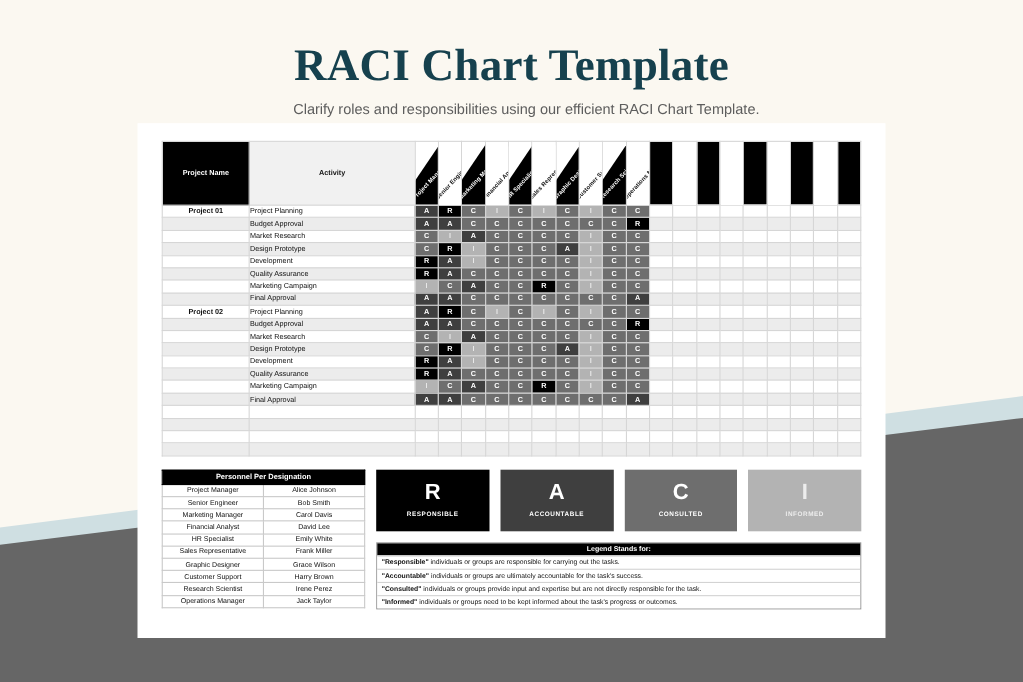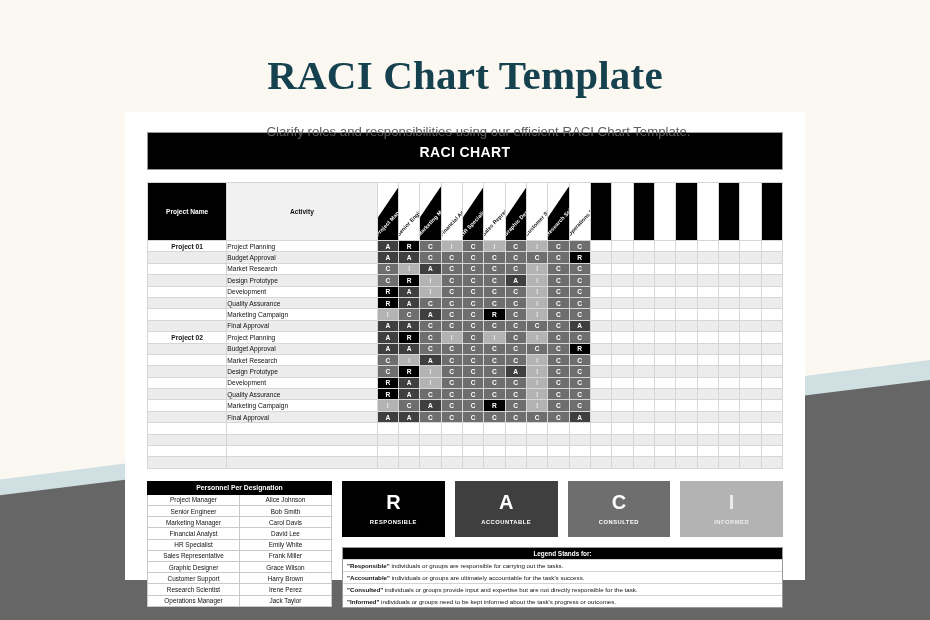--- a/index.html
+++ b/index.html
@@ -18,21 +18,21 @@
   .band-gray{
     bottom:0;height:240px;
     background:#666666;
     clip-path:polygon(0 48%, 100% 0%, 100% 100%, 0 100%);
   }
   
   .page-head{position:absolute;top:0;left:0;width:100%;text-align:center;z-index:5;}
   .main-title{
     font-family:"Liberation Serif", serif;
     font-size:41px;font-weight:bold;color:#16414e;
-    margin:16px;padding-top:35px;letter-spacing:.2px;
+    margin:0;padding-top:35px;letter-spacing:.2px;
   }
   .subtitle{
     font-size:13.2px;color:#5d5d5d;margin:0;padding-top:9px;padding-left:27px;
   }
   
   .canvas{
     position:absolute;left:125px;top:112px;width:680px;height:468px;
     background:#ffffff;z-index:4;box-sizing:border-box;
     padding:16px 18px;
   }
@@ -145,21 +145,20 @@
 <div class="bg-band band-blue"></div>
 <div class="bg-band band-gray"></div>
 
 <div class="page-head">
   <h1 class="main-title">RACI Chart Template</h1>
   <p class="subtitle">Clarify roles and responsibilities using our efficient RACI Chart Template.</p>
 </div>
 
 <div class="canvas">
 
-  <div class="chart-banner">RACI CHART</div>
 
   <div class="grid-wrap">
     <table class="raci">
       <thead>
         <tr>
           <th class="hdr-proj">Project Name</th>
           <th class="hdr-act">Activity</th>
 
         <th class="hdr-diag">
               <div class="diag-band dark"></div>

